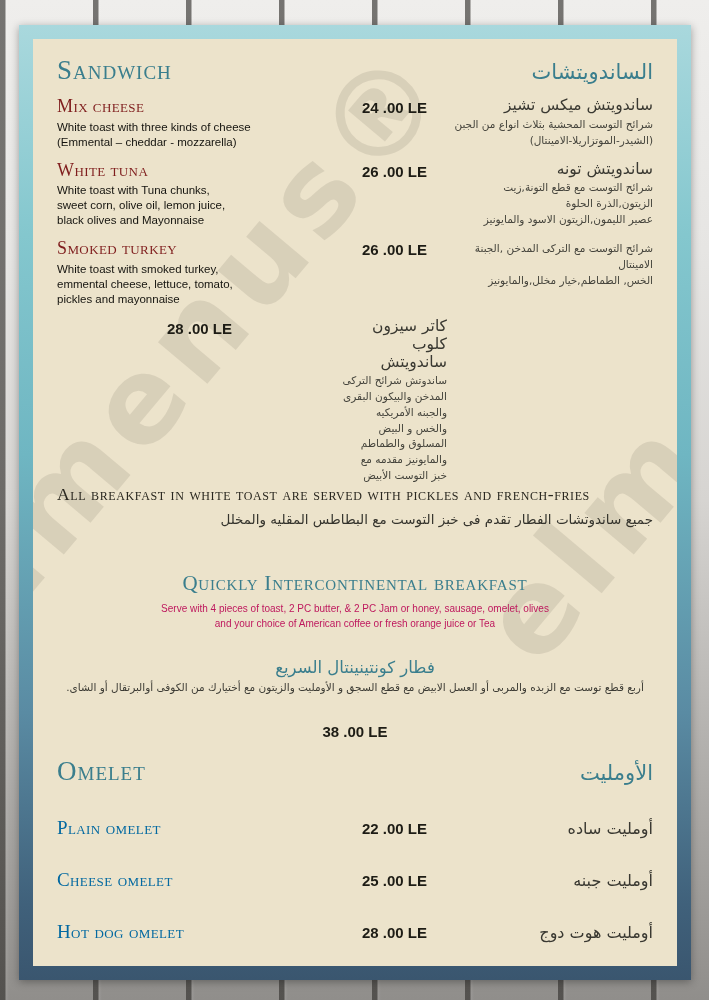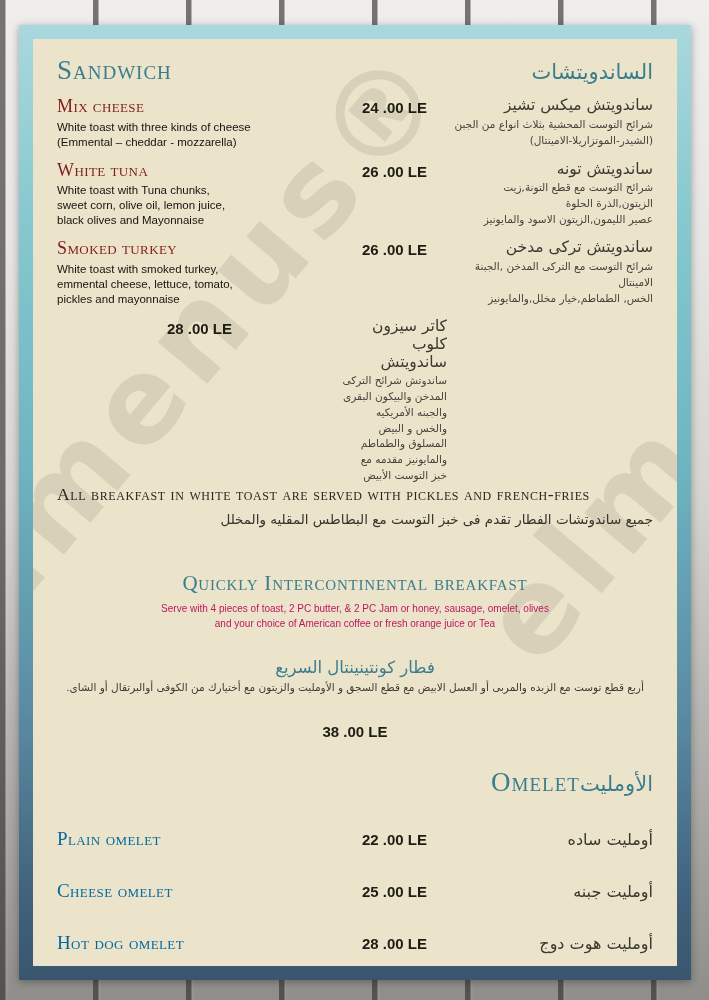--- a/index.html
+++ b/index.html
@@ -24,40 +24,40 @@
     color:#22201c;
   }
   .wm{
     position:absolute;pointer-events:none;user-select:none;
     font-family:"DejaVu Sans", sans-serif;font-weight:bold;
     color:rgba(108,102,90,0.15);white-space:nowrap;z-index:0;
   }
   .wm1{font-size:118px;letter-spacing:10px;left:-150px;top:560px;transform:rotate(-50deg);transform-origin:left top;}
   .wm2{font-size:118px;letter-spacing:10px;left:420px;top:560px;transform:rotate(-50deg);transform-origin:left top;}
   .content{position:relative;z-index:1;display:flex;flex-direction:column;height:100%;}
-  .sec-head{display:flex;justify-content:space-between;align-items:baseline;}
+  .sec-head{display:flex;justify-content:space-between;align-items:baseline;gap:8px;}
   .sec-head-en{font-family:"Liberation Serif", serif;font-variant:small-caps;font-size:27px;letter-spacing:1px;color:#3a7e8d;}
   .sec-head-ar{font-family:"DejaVu Sans", sans-serif;font-size:21px;color:#3a7e8d;direction:rtl;}
   .item{display:grid;grid-template-columns:285px 105px 1fr;margin-top:11px;}
   .name-en{font-family:"Liberation Serif", serif;font-variant:small-caps;font-size:18px;letter-spacing:.4px;color:#7f1d1d;line-height:1.1;}
   .desc-en{font-size:11.5px;color:#15140f;line-height:1.3;margin-top:3px;}
   .price{font-size:15px;font-weight:bold;color:#1d1c15;text-align:center;padding-top:2px;}
   .col-ar{text-align:right;direction:rtl;font-family:"DejaVu Sans", sans-serif;}
   .name-ar{font-size:15.5px;color:#393831;line-height:1.15;}
   .desc-ar{font-size:10.5px;color:#45443c;line-height:1.5;margin-top:2px;}
   .note{}
   .note-en{font-family:"Liberation Serif", serif;font-variant:small-caps;font-size:17.5px;letter-spacing:.6px;color:#29271f;}
   .note-ar{font-family:"DejaVu Sans", sans-serif;font-size:13.5px;color:#35342d;direction:rtl;margin-top:6px;}
   .quickly{text-align:center;margin-top:44px;}
   .q-title{font-family:"Liberation Serif", serif;font-variant:small-caps;font-size:21px;letter-spacing:.8px;color:#3a7e8d;}
   .q-desc{font-size:10px;color:#be185d;line-height:1.55;margin-top:5px;}
   .q-title-ar{font-family:"DejaVu Sans", sans-serif;font-size:16.5px;color:#3a7e8d;direction:rtl;margin-top:26px;}
   .q-desc-ar{font-family:"DejaVu Sans", sans-serif;font-size:10.5px;color:#3c3b34;direction:rtl;margin-top:4px;}
   .q-price{font-size:15px;font-weight:bold;color:#1d1c15;margin-top:30px;}
-  .omelet-head{margin-top:27px;justify-content:flex-end;}
+  .omelet-head{margin-top:16px;}
   .o-item{display:grid;grid-template-columns:285px 105px 1fr;margin-top:30px;align-items:baseline;}
   .o-name{font-family:"Liberation Serif", serif;font-variant:small-caps;font-size:19px;letter-spacing:.4px;color:#0369a1;}
   .o-ar{font-family:"DejaVu Sans", sans-serif;font-size:16px;color:#393831;text-align:right;direction:rtl;}
 </style>
 </head>
 <body>
 
 <div class="frame">
   <div class="card">
     <div class="wm wm1">elmenus®</div>
@@ -111,21 +111,20 @@
         <div>
           <div class="name-en">Smoked turkey</div>
           <div class="desc-en">
             <div>White toast with smoked turkey,</div>
             <div>emmental cheese, lettuce, tomato,</div>
             <div>pickles and mayonnaise</div>
           </div>
         </div>
         <div class="price">26 .00 LE</div>
         <div class="col-ar">
-          <div class="name-ar">ساندويتش تركى مدخن</div>
           <div class="desc-ar">
             <div>شرائح التوست مع التركى المدخن ,الجبنة الامينتال</div>
             <div>الخس, الطماطم,خيار مخلل,والمايونيز</div>
           </div>
         </div>
       </div>
 
       <div class="item">
         <div class="price">28 .00 LE</div>
         <div class="col-ar">

